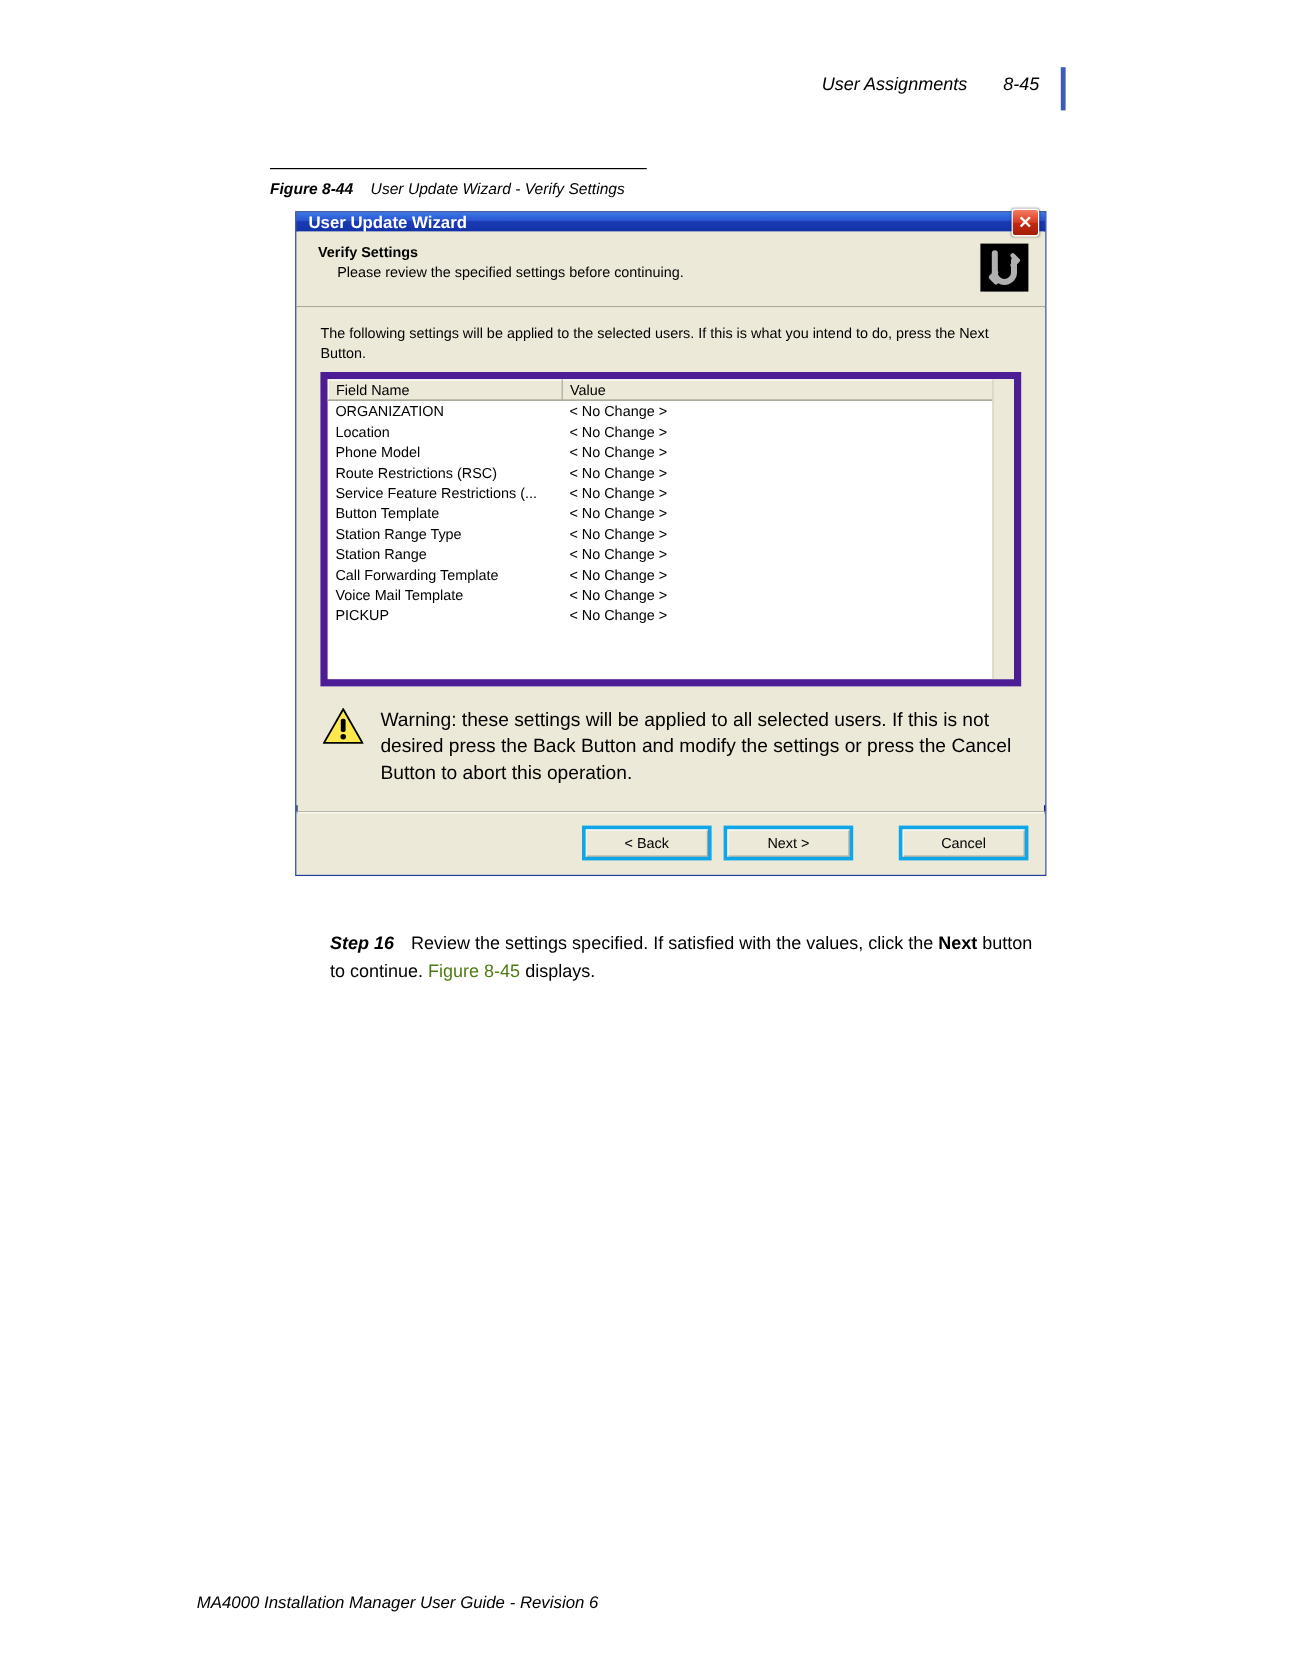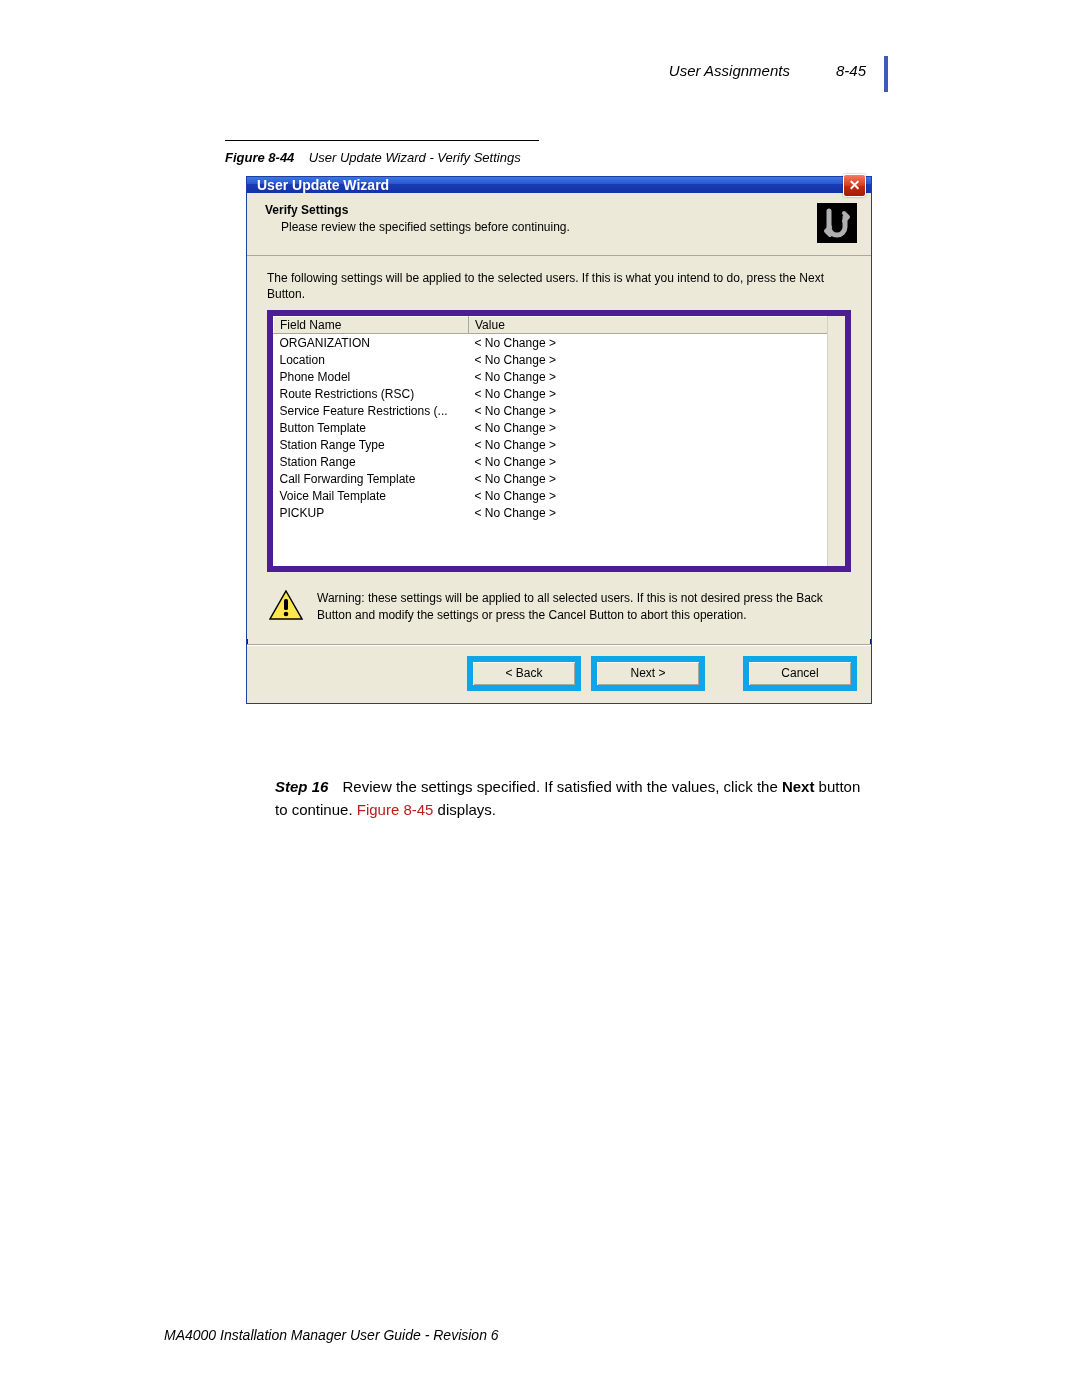--- a/index.html
+++ b/index.html
@@ -16,21 +16,21 @@
     width: 1080px;
     height: 1397px;
     position: relative;
   }
   .topright {
     position: absolute;
     top: 62px;
     right: 214px;
     display: flex;
     align-items: center;
-    gap: 46px;
+    gap: 30px;
     font-style: italic;
     font-size: 15px;
     font-family: Arial, sans-serif;
   }
   .topright .bar {
     position: absolute;
     right: -22px;
     top: -6px;
     width: 4px;
     height: 36px;
@@ -149,58 +149,58 @@
   .warnrow {
     display: flex;
     gap: 14px;
     margin-top: 14px;
     padding: 4px 2px 6px 2px;
   }
   .warn-icon {
     width: 34px; height: 30px;
     flex-shrink: 0;
   }
-  .warn-text { font-size: 12px; line-height: 1.35; }
+  .warn-text { font-size: 16px; line-height: 1.35; }
   .btnrow-sep {
     border-top: 1px solid #fff;
     box-shadow: 0 -1px 0 #aca899;
     margin-top: 6px;
   }
   .btnrow {
     display: flex;
     justify-content: flex-end;
     gap: 10px;
     padding: 10px 14px 12px 14px;
     background: #ece9d8;
   }
   .btn {
     min-width: 78px;
     height: 23px;
     background: #ece9d8;
-    border: 6px solid #0ea5e9;
+    border: 3px solid #0ea5e9;
     box-shadow: inset 1px 1px 0 #fff, inset -1px -1px 0 #aca899;
     font-size: 12px;
     font-family: Tahoma, Arial, sans-serif;
     display: flex;
     align-items: center;
     justify-content: center;
     padding: 0 12px;
   }
   .btn-gap { width: 18px; }
   .step-para {
     position: absolute;
     top: 776px;
     left: 275px;
     right: 214px;
     font-size: 15px;
     line-height: 1.5;
   }
   .step-lbl { font-weight: bold; font-style: italic; margin-right: 10px; }
   .step-para .nb { font-weight: bold; }
-  .figref { color: #b91c1c; margin-top: 34px; }
+  .figref { color: #4d7c0f; margin-top: 34px; }
   .footer {
     position: absolute;
     bottom: 54px;
     left: 164px;
     font-style: italic;
     font-size: 14px;
   }
 </style>
 </head>
 <body>

